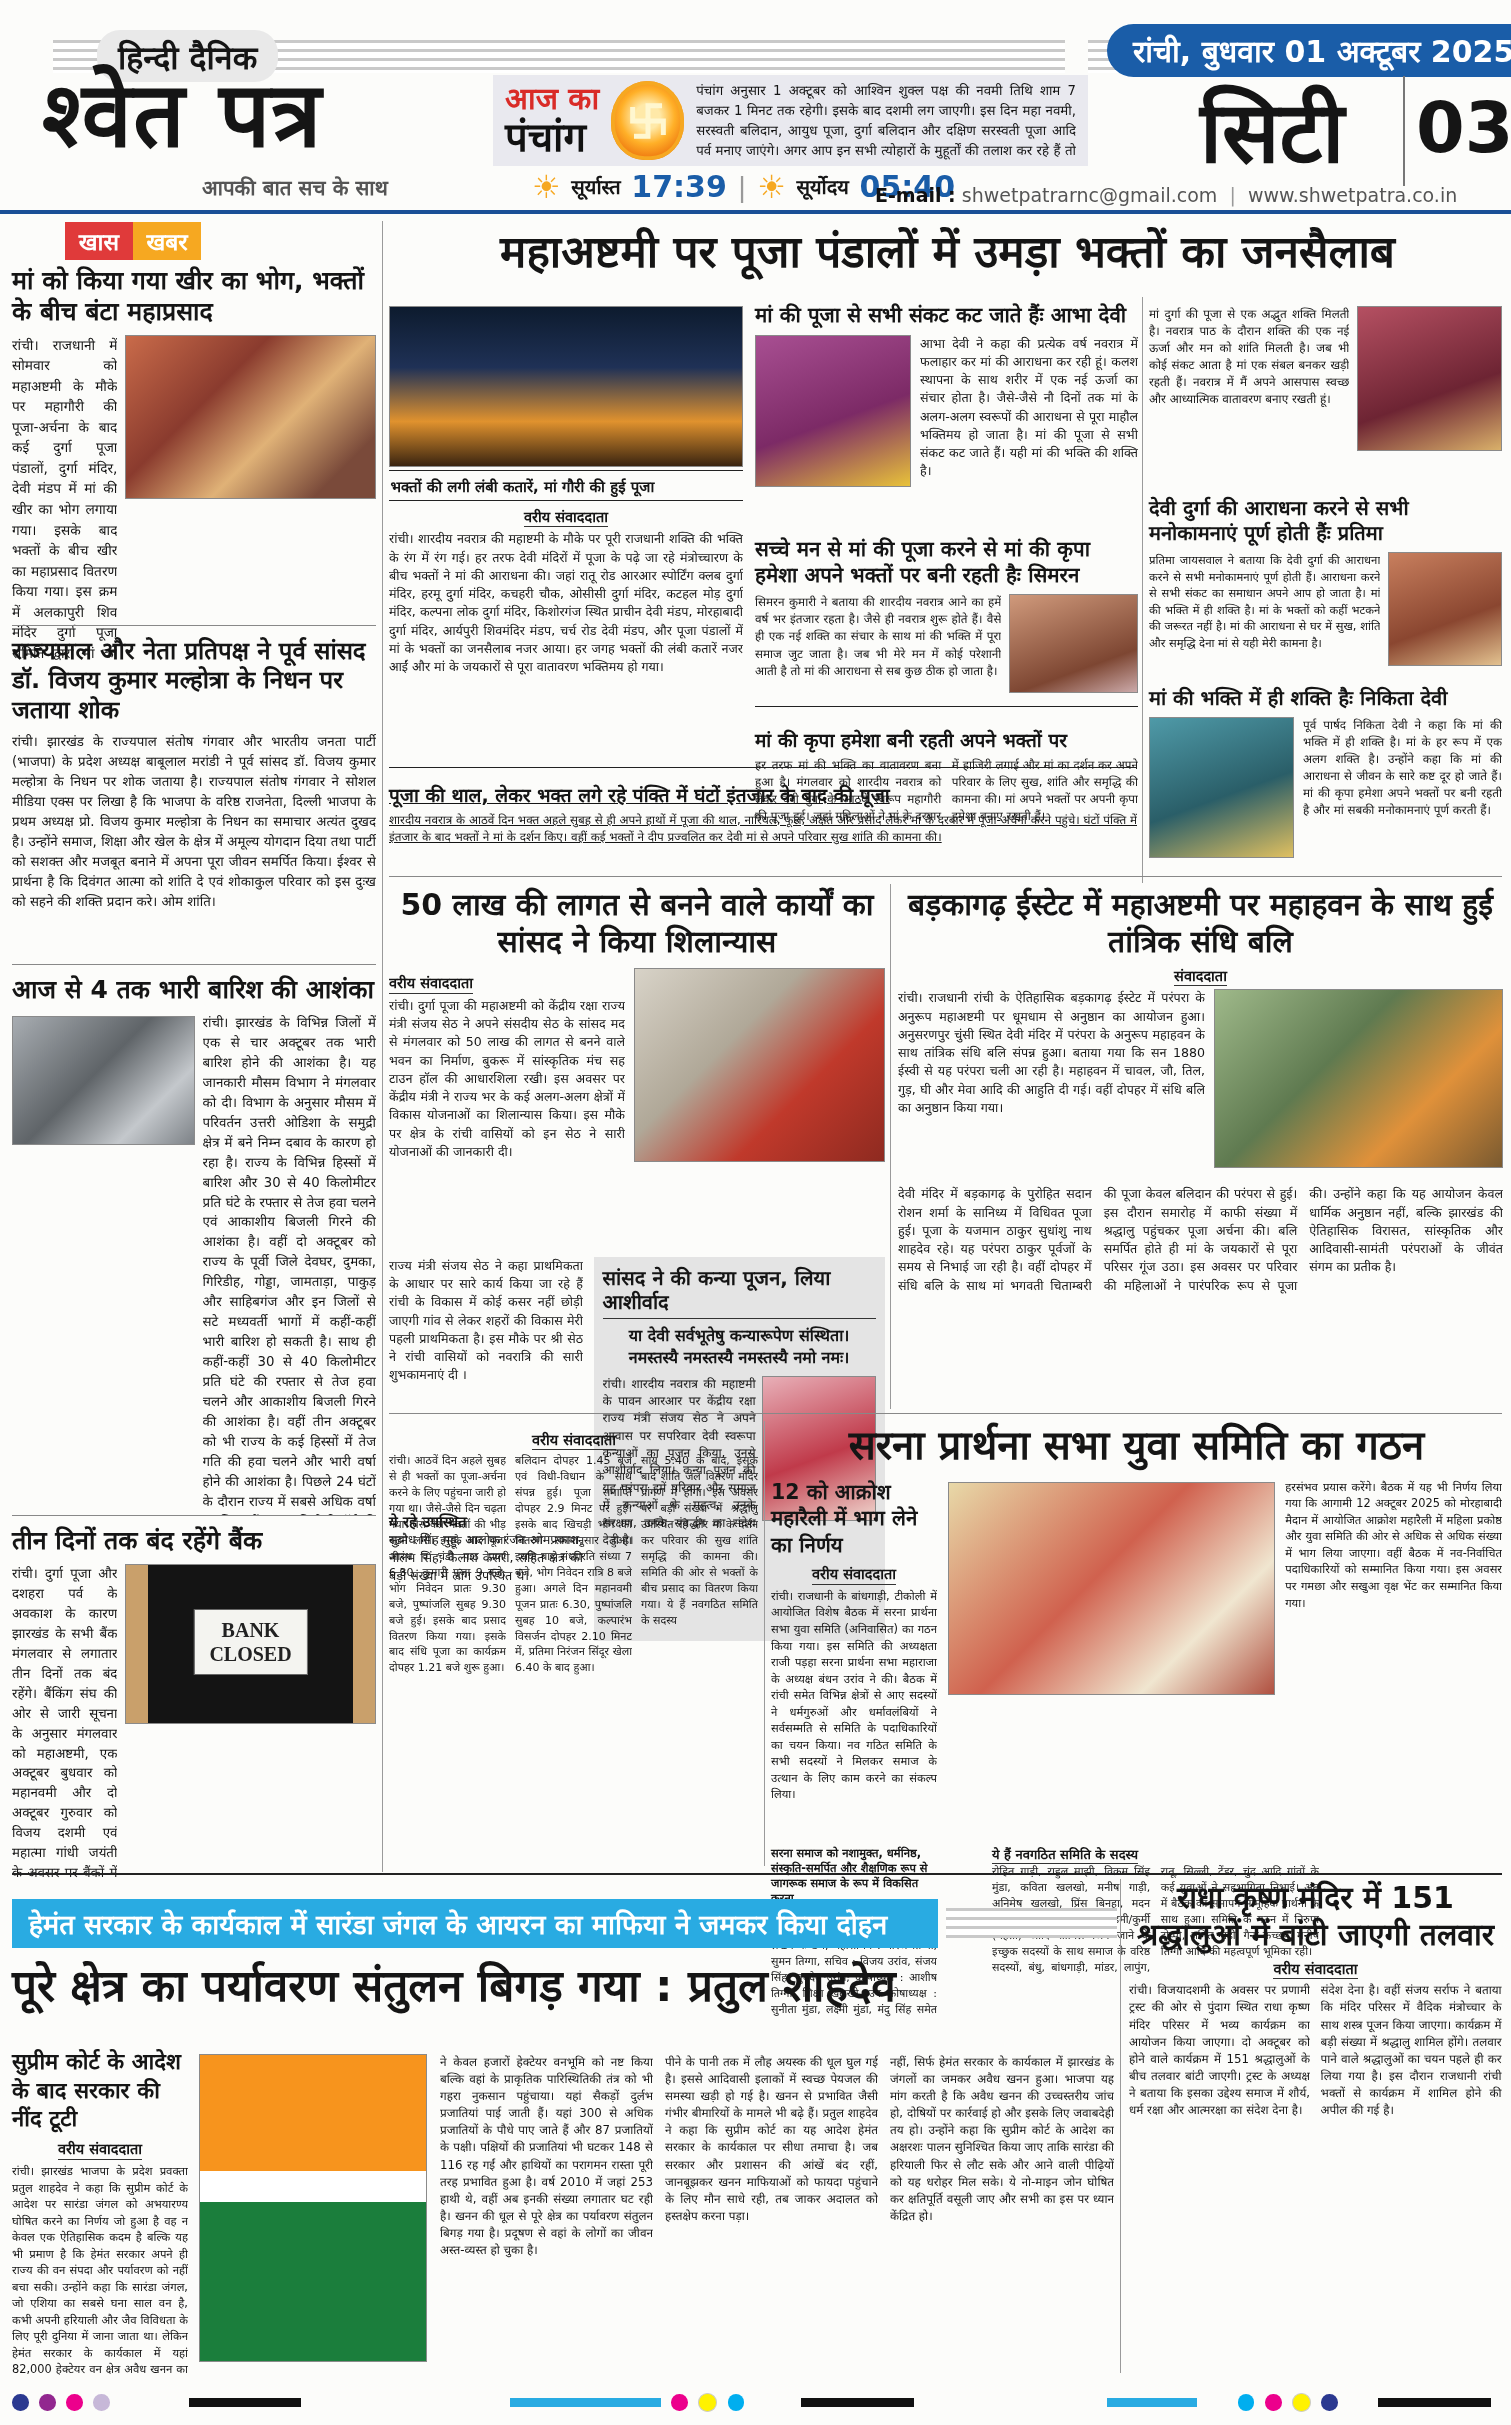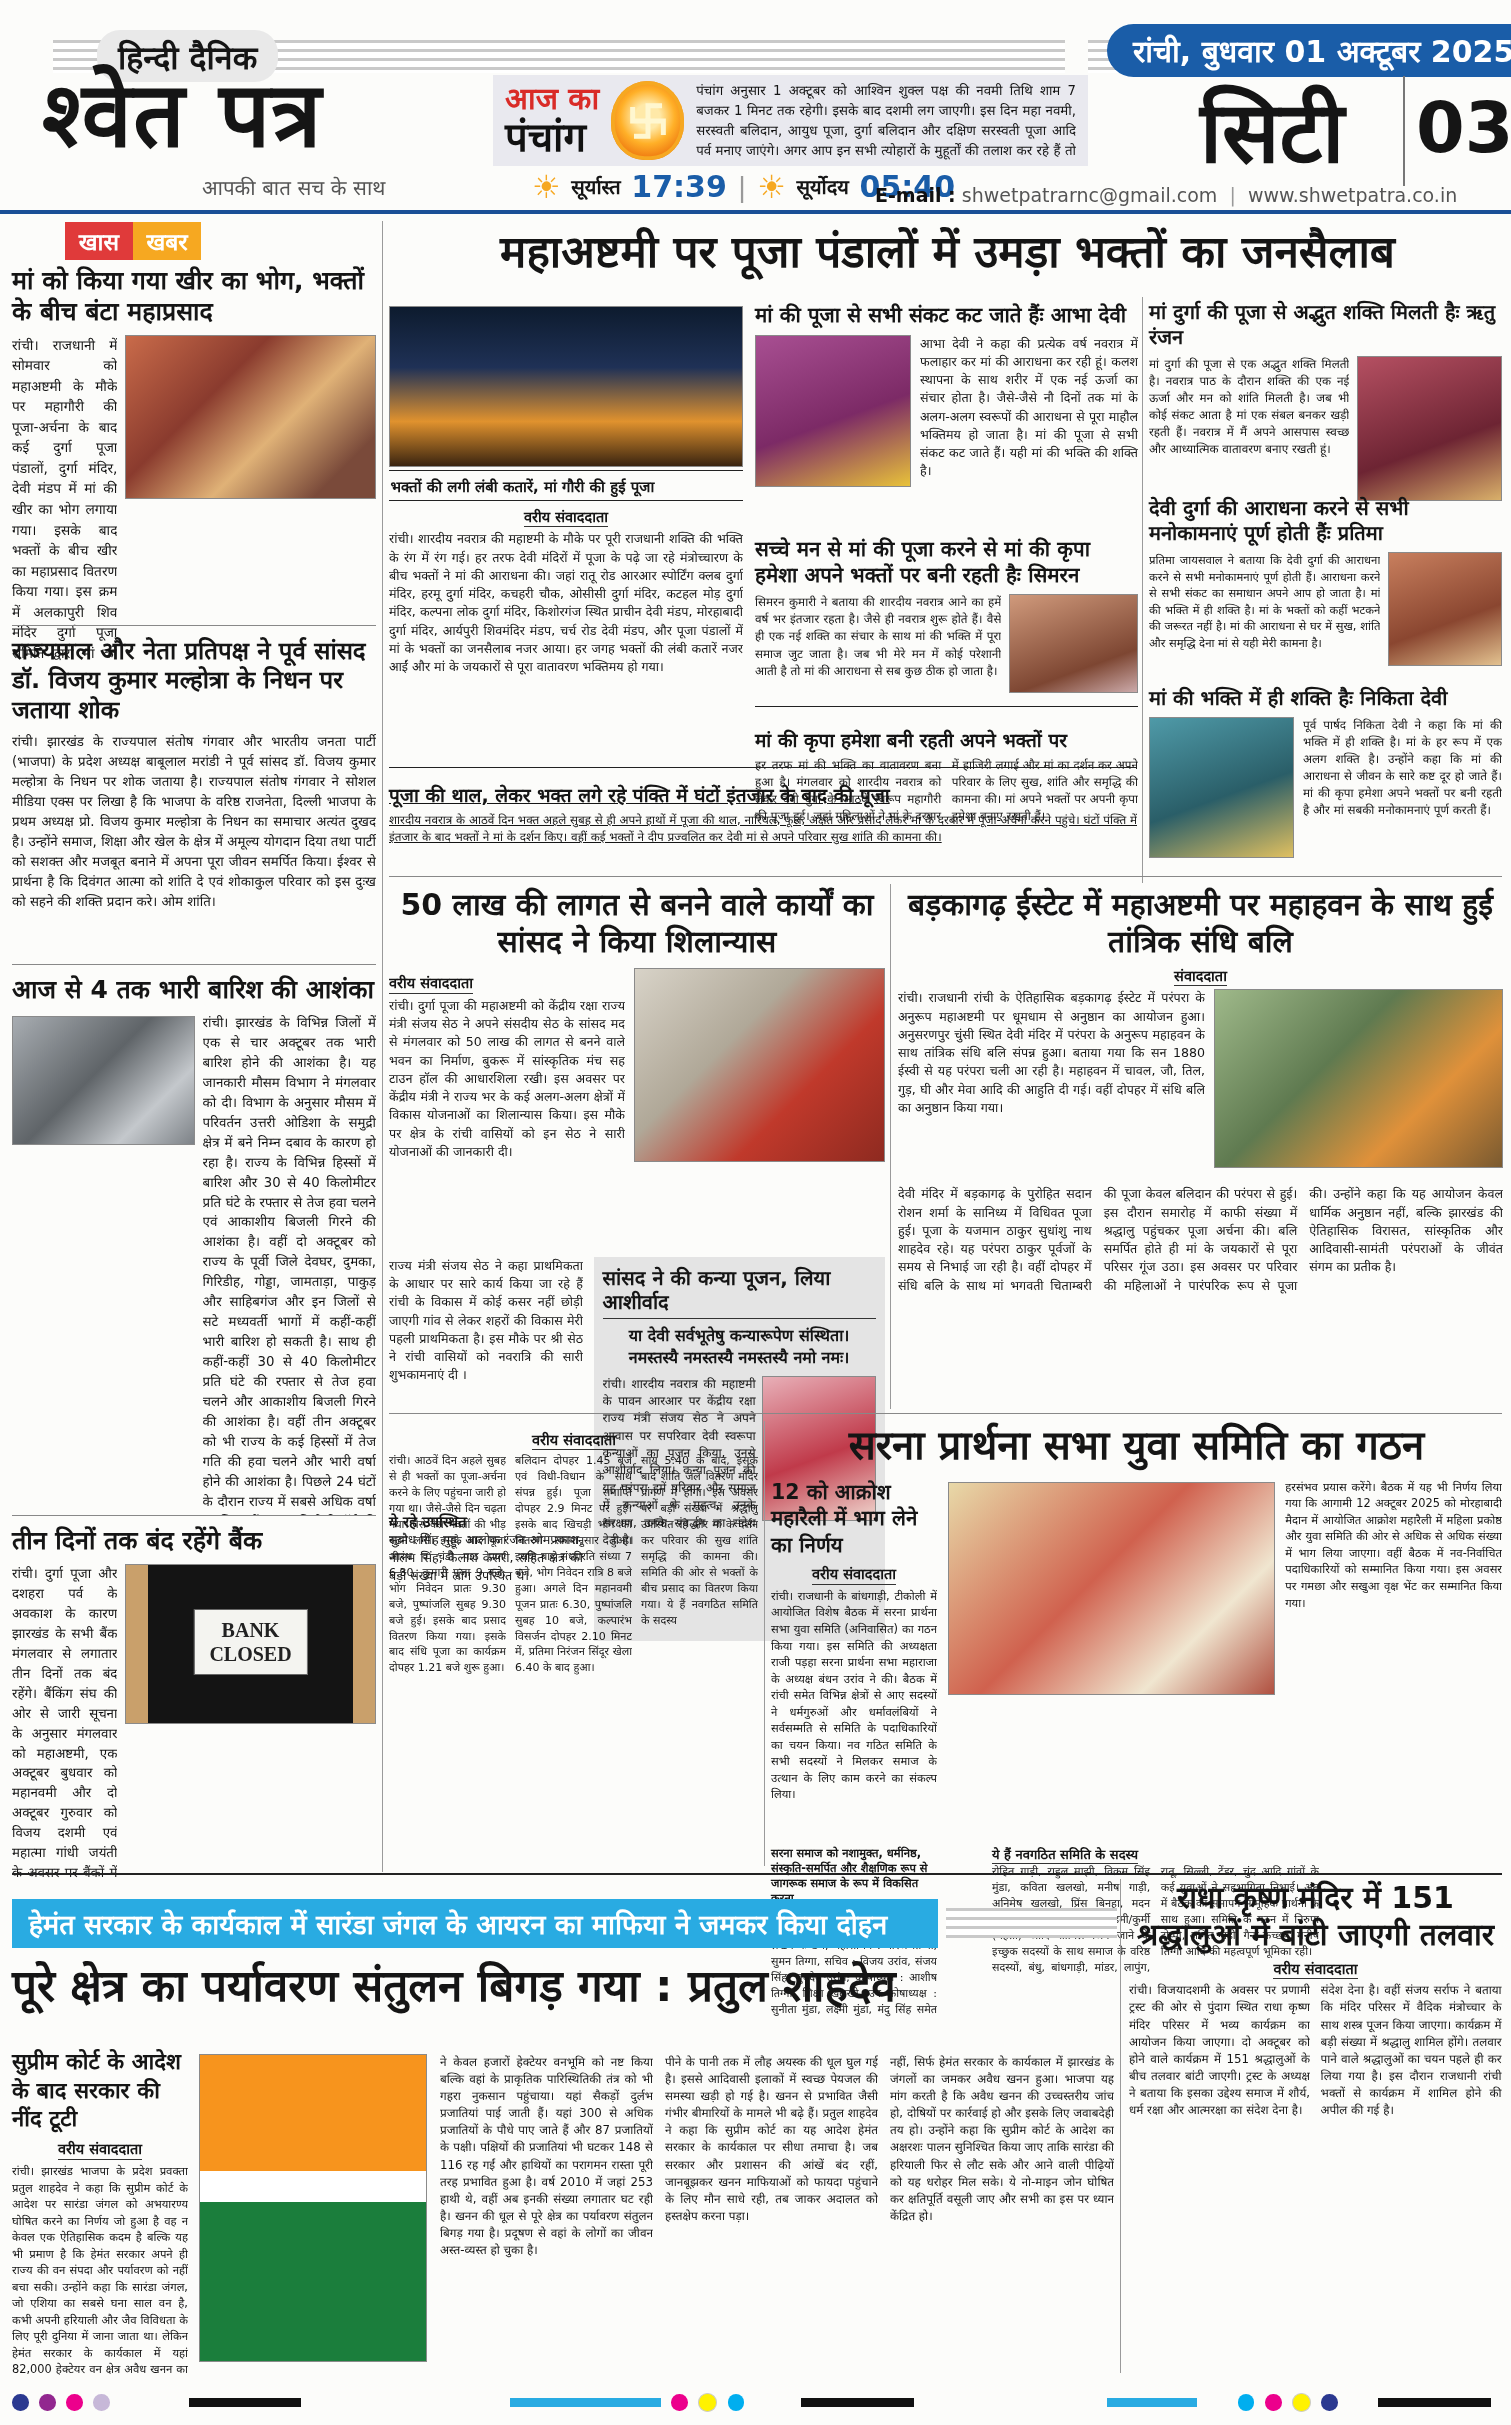--- a/index.html
+++ b/index.html
@@ -11,21 +11,21 @@
   .hl{font-weight:bold;line-height:1.22;}
   .byline{font-weight:bold;font-size:14.5px;text-align:center;margin:4.6px 0;}
   .byline span{border-bottom:1.5px solid #333;padding-bottom:1.5px;}
   .photo{border:0.8px solid #8a8a8a;box-sizing:border-box;position:relative;}
   .vr{position:absolute;width:0.8px;background:#9a9a9a;}
   .hr{position:absolute;height:1.5px;background:#222;}
   .rules{background:repeating-linear-gradient(180deg,#c9c9c9 0 3px,#fff 3px 9px);}
   
   .kicker{background:#e9e9e9;border-radius:23px;font-weight:bold;font-size:32px;padding:4.6px 21px;}
   .logo{font-weight:bold;font-size:90px;letter-spacing:1.5px;line-height:1;}
-  .tagline{color:#555;font-weight:normal;font-size:20.5px;}
+  .tagline{color:#555;font-weight:bold;font-size:20.5px;}
   .panchang{background:#e9e9ef;display:flex;align-items:center;gap:12px;padding:7.6px 12px;box-sizing:border-box;}
   .p-lab1{color:#d92b27;font-size:30px;font-weight:bold;line-height:1.1;}
   .p-lab2{color:#111;font-size:40px;font-weight:bold;line-height:1.1;}
   .emblem{width:106px;height:114px;border-radius:50% 50% 46% 46%;flex:0 0 auto;
     background:radial-gradient(circle at 50% 45%,#ffe9a8 0 22%,#ffb028 48%,#f07d12 72%,#d85a0a 100%);
     display:flex;align-items:center;justify-content:center;box-shadow:0 0 0 3.8px #f6a821 inset;}
   .p-txt{font-size:13.3px;line-height:1.5;}
   .datepill{background:#1a5da8;color:#fff;font-weight:bold;font-size:30px;border-radius:30px;
     padding:6px 26px;white-space:nowrap;}
   .city{font-weight:bold;font-size:85px;line-height:1;}
@@ -186,21 +186,20 @@
 </div>
 
 <div class="abs" style="left:755px;top:706px;width:383px;">
   <div class="hl" style="font-size:19px;border-top:1.5px solid #222;padding-top:22px;">मां की कृपा हमेशा बनी रहती अपने भक्तों पर</div>
   <div class="body-sm just" style="margin-top:4.6px;height:91px;font-size:11.8px;column-count:2;column-gap:10.6px;">हर तरफ मां की भक्ति का वातावरण बना हुआ है। मंगलवार को शारदीय नवरात्र को लेकर देवी दुर्गा के आठवें स्वरूप महागौरी की पूजा हुई। जहां महिलाओं ने मां के दरबार में हाजिरी लगाई और मां का दर्शन कर अपने परिवार के लिए सुख, शांति और समृद्धि की कामना की। मां अपने भक्तों पर अपनी कृपा हमेशा बनाए रखती हैं।</div>
 </div>
 
 <div class="vr" style="left:1142px;top:297px;height:586px;"></div>
 
 <div class="abs" style="left:1149px;top:300px;width:353px;">
-  <div class="q-title" style="font-size:20px;">मां दुर्गा की पूजा से अद्भुत शक्ति मिलती हैः ऋतु रंजन</div>
   <div style="margin-top:6px;overflow:hidden;">
     <div class="photo ph-ritu" style="float:right;width:145px;height:145px;margin:0 0 3px 7.6px;"></div>
     <div class="body-sm just" style="height:145px;font-size:11.8px;">मां दुर्गा की पूजा से एक अद्भुत शक्ति मिलती है। नवरात्र पाठ के दौरान शक्ति की एक नई ऊर्जा और मन को शांति मिलती है। जब भी कोई संकट आता है मां एक संबल बनकर खड़ी रहती हैं। नवरात्र में मैं अपने आसपास स्वच्छ और आध्यात्मिक वातावरण बनाए रखती हूं।</div>
   </div>
 </div>
 
 <div class="abs" style="left:1149px;top:496px;width:353px;">
   <div class="q-title" style="font-size:20px;">देवी दुर्गा की आराधना करने से सभी मनोकामनाएं पूर्ण होती हैंः प्रतिमा</div>
   <div style="margin-top:6px;overflow:hidden;">
     <div class="photo ph-pratima" style="float:right;width:114px;height:114px;margin:0 0 3px 7.6px;"></div>

